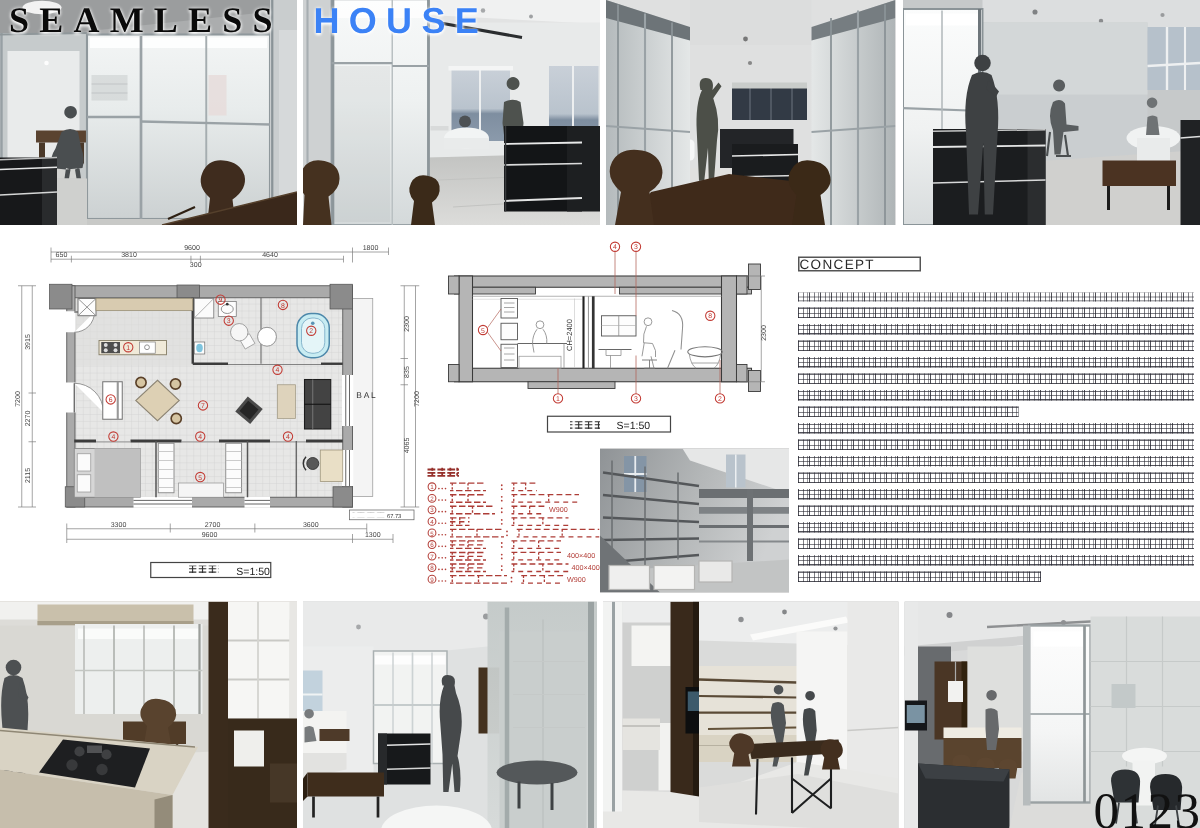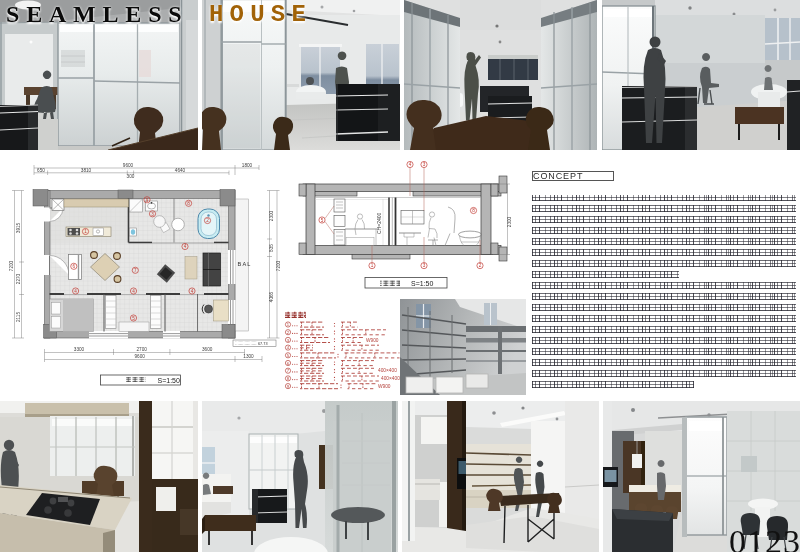--- a/index.html
+++ b/index.html
@@ -268,21 +268,21 @@
         <path d="M57 53 l7 8 -2 3.5 -6.5 -5 z"></path>
       </g>
 
 <rect x="133" y="107" width="49" height="17" fill="#4b3322"></rect>
 <path d="M137 124 v16 m40 -16 v16 m-40 14 h40" stroke="#1c1c1c" stroke-width="2" fill="none"></path>
 </svg>
 </div>
 
 <div class="abs" style="left:0;top:0;width:800px;">
 <span class="abs" style="left:6px;top:1px;font-family:'Liberation Serif',serif;font-weight:bold;font-size:24px;letter-spacing:6.8px;color:#0a0a0a;text-shadow:0 0 2.5px #fff,0 1.5px 2px rgba(255,255,255,.95);">SEAMLESS</span>
-<span class="abs" style="left:209px;top:1px;font-family:Liberation Mono, monospace;font-weight:bold;font-size:24px;letter-spacing:6.2px;color:#a16207;text-shadow:0 0 2.5px #fff,0 1.5px 2px rgba(255,255,255,.95);">HOUSE</span>
+<span class="abs" style="left:209px;top:1px;font-family:Liberation Sans, sans-serif;font-weight:bold;font-size:24px;letter-spacing:6.2px;color:#3b82f6;text-shadow:0 0 2.5px #fff,0 1.5px 2px rgba(255,255,255,.95);">HOUSE</span>
 </div>
 
 <div class="abs" style="left:8px;top:152px;width:282px;height:238px;" id="planbox">
 <svg width="282" height="238" viewBox="0 0 282 238">
 <defs>
 <pattern id="grid" width="4.6" height="4.6" patternUnits="userSpaceOnUse">
 <path d="M4.6 0H0V4.6" fill="none" stroke="#cfcfcf" stroke-width="0.5"></path>
 </pattern>
 <pattern id="kanD" width="6.6" height="8" patternUnits="userSpaceOnUse">
 <path d="M0.5 1.2 H5.5 M0.5 3.2 H5.5 M0.5 5.4 H5.5 M3 0.8 V6" fill="none" stroke="#2e2e2e" stroke-width="0.75"></path>

